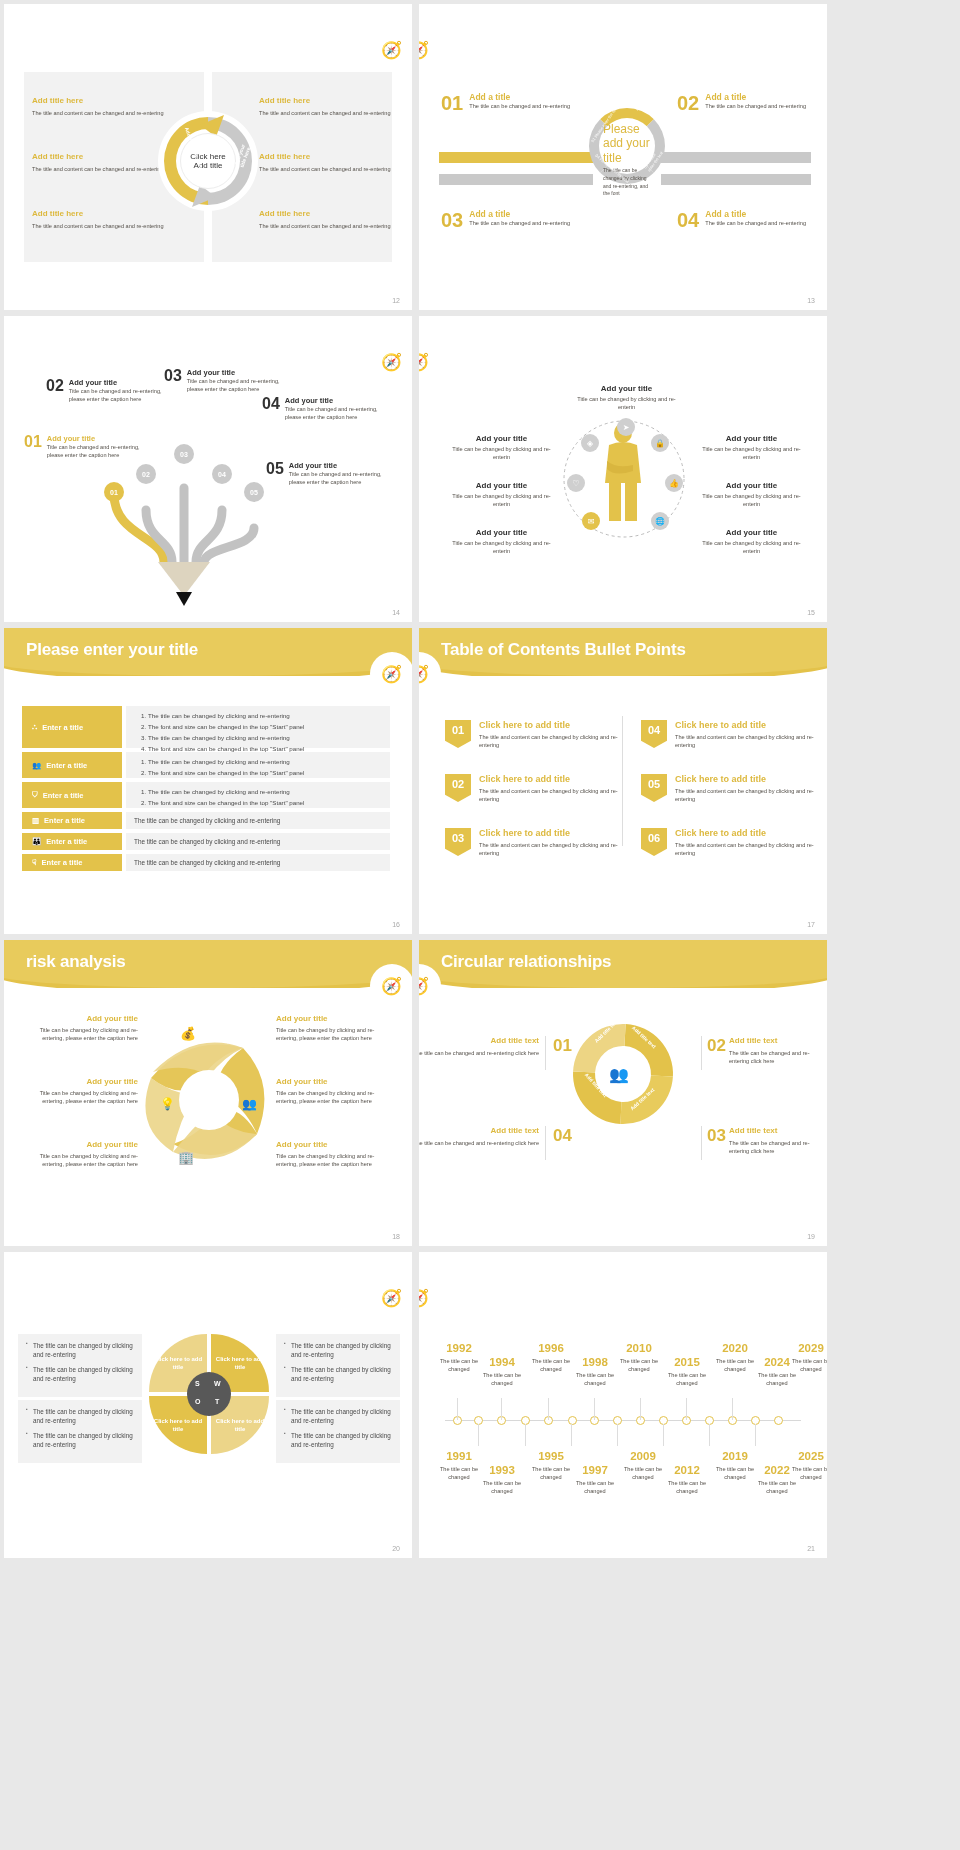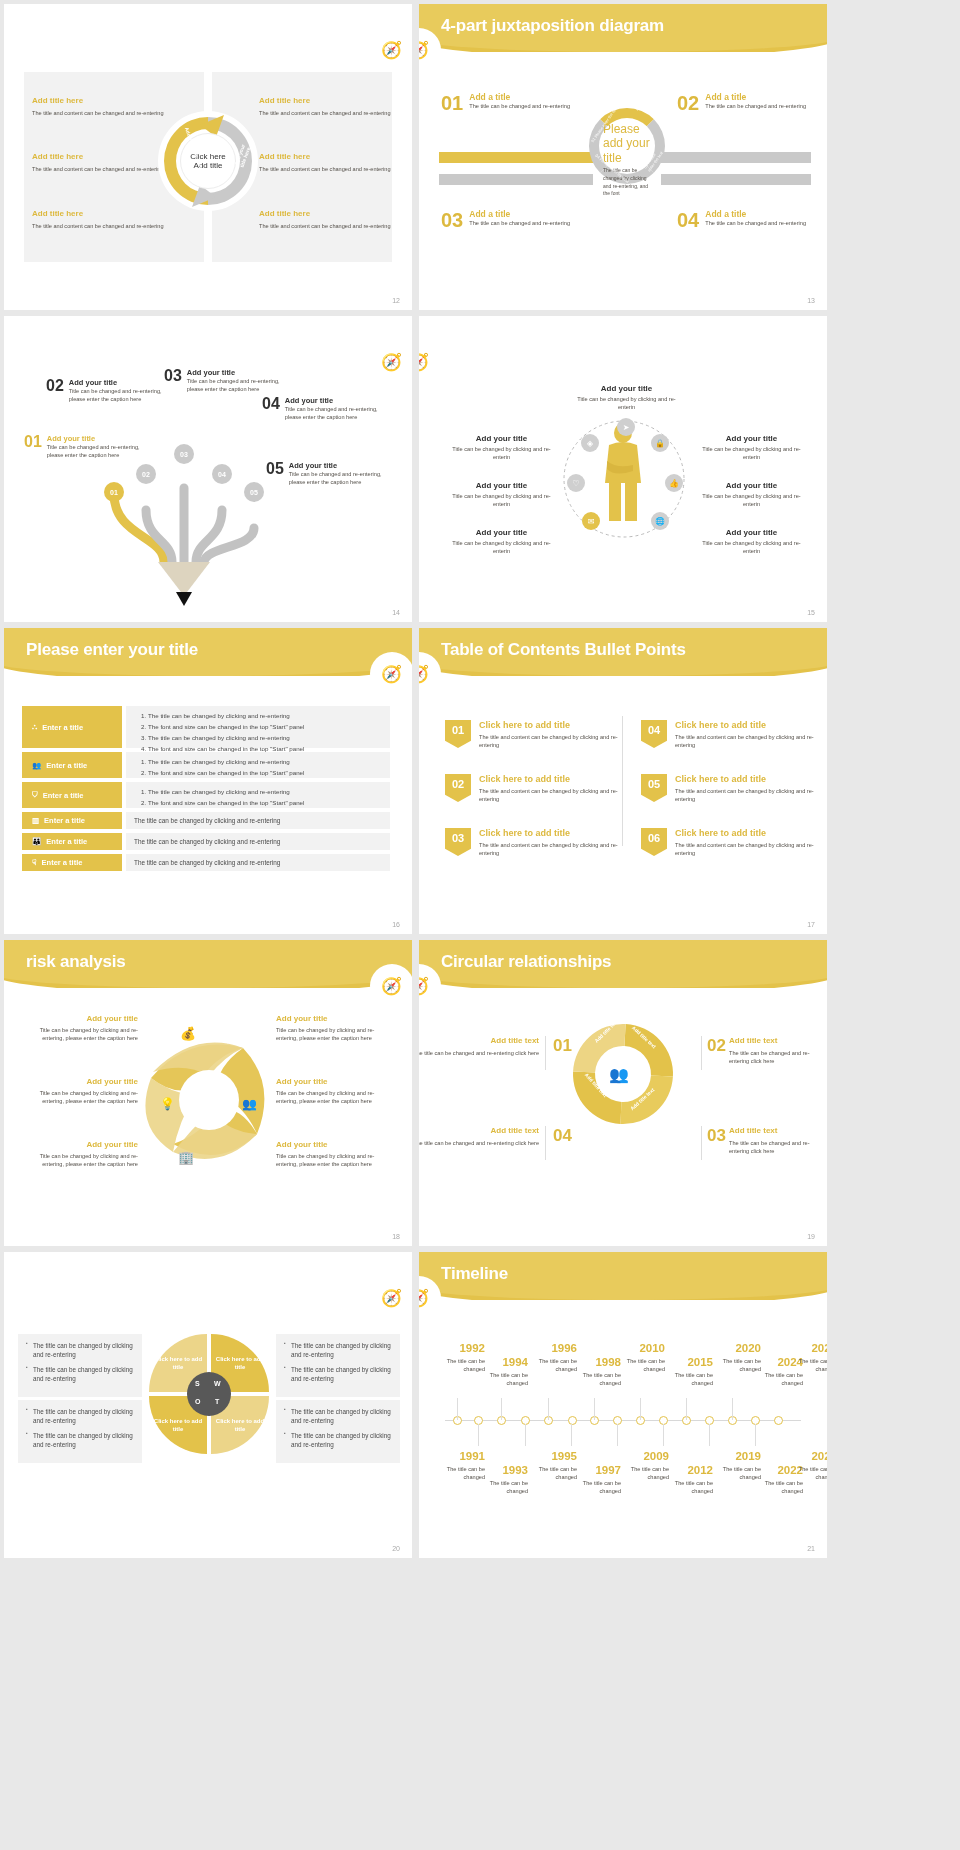--- a/index.html
+++ b/index.html
@@ -112,21 +112,21 @@
              color:#fff; font-size:6px; font-weight:bold; line-height:1.35; }
   .s20 .hub { position:absolute; left:38px; top:38px; width:44px; height:44px;
               background:#585858; border-radius:50%; color:#fff; }
   .s20 .hub span { position:absolute; font-size:7px; font-weight:bold; }
 
   
   .s21 .axis { position:absolute; left:26px; top:168px; width:356px; height:1px; background:#d8d8d8; }
   .s21 .dot { position:absolute; top:164px; width:9px; height:9px; border-radius:50%;
               background:#fff; border:1.4px solid #e3c24a; }
   .s21 .stem { position:absolute; width:1px; background:#ddd; }
-  .s21 .ev { position:absolute; width:52px; text-align:right; }
+  .s21 .ev { position:absolute; width:52px; text-align:center; }
   .s21 .ev .yr { font-size:11.5px; font-weight:bold; color:#ddb93f; line-height:1.1; }
   .s21 .ev .d { font-size:5.6px; color:#55504a; line-height:1.45; margin-top:2px; }
 </style>
 </head>
 <body>
 
 <div class="sheet">
 
   <div class="slide s12">
     <div class="badge" style="left:366px">
@@ -175,25 +175,20 @@
         <span>Click here</span>
         <span>Add title</span>
       </div>
       <div class="lbl" style="left:16px; top:36px; transform:rotate(70deg)">Add your title here</div>
       <div class="lbl" style="left:72px; top:36px; transform:rotate(-70deg)">Add your title here</div>
     </div>
     <div class="pg">12</div>
   </div>
 
   <div class="slide s13">
-    <div class="band">
-      <div class="bg"></div>
-      <div class="bg2"></div>
-      <h2>4-part juxtaposition diagram</h2>
-    </div>
     <div class="badge" style="left:-22px">
         <span class="em">🧭</span>
       </div>
 
     <div class="bar" style="left:20px; top:148px; width:154px; background:#e3c24a"></div>
     <div class="bar" style="left:20px; top:170px; width:154px; background:#c9c9c9"></div>
     <div class="bar" style="left:242px; top:148px; width:150px; background:#c9c9c9"></div>
     <div class="bar" style="left:242px; top:170px; width:150px; background:#c9c9c9"></div>
 
     <div class="it" style="left:22px; top:88px">
@@ -646,25 +641,20 @@
         <span style="left:8px;  top:8px">S</span>
         <span style="left:27px; top:8px">W</span>
         <span style="left:8px;  top:26px">O</span>
         <span style="left:28px; top:26px">T</span>
       </div>
     </div>
     <div class="pg">20</div>
   </div>
 
   <div class="slide s21">
-    <div class="band">
-      <div class="bg"></div>
-      <div class="bg2"></div>
-      <h2>Timeline</h2>
-    </div>
     <div class="badge" style="left:-22px">
         <span class="em">🧭</span>
       </div>
 
     <div class="axis"></div>
 
     <div class="dot" style="left:34px"></div>
     <div class="dot" style="left:55px"></div>
     <div class="dot" style="left:78px"></div>
     <div class="dot" style="left:102px"></div>

